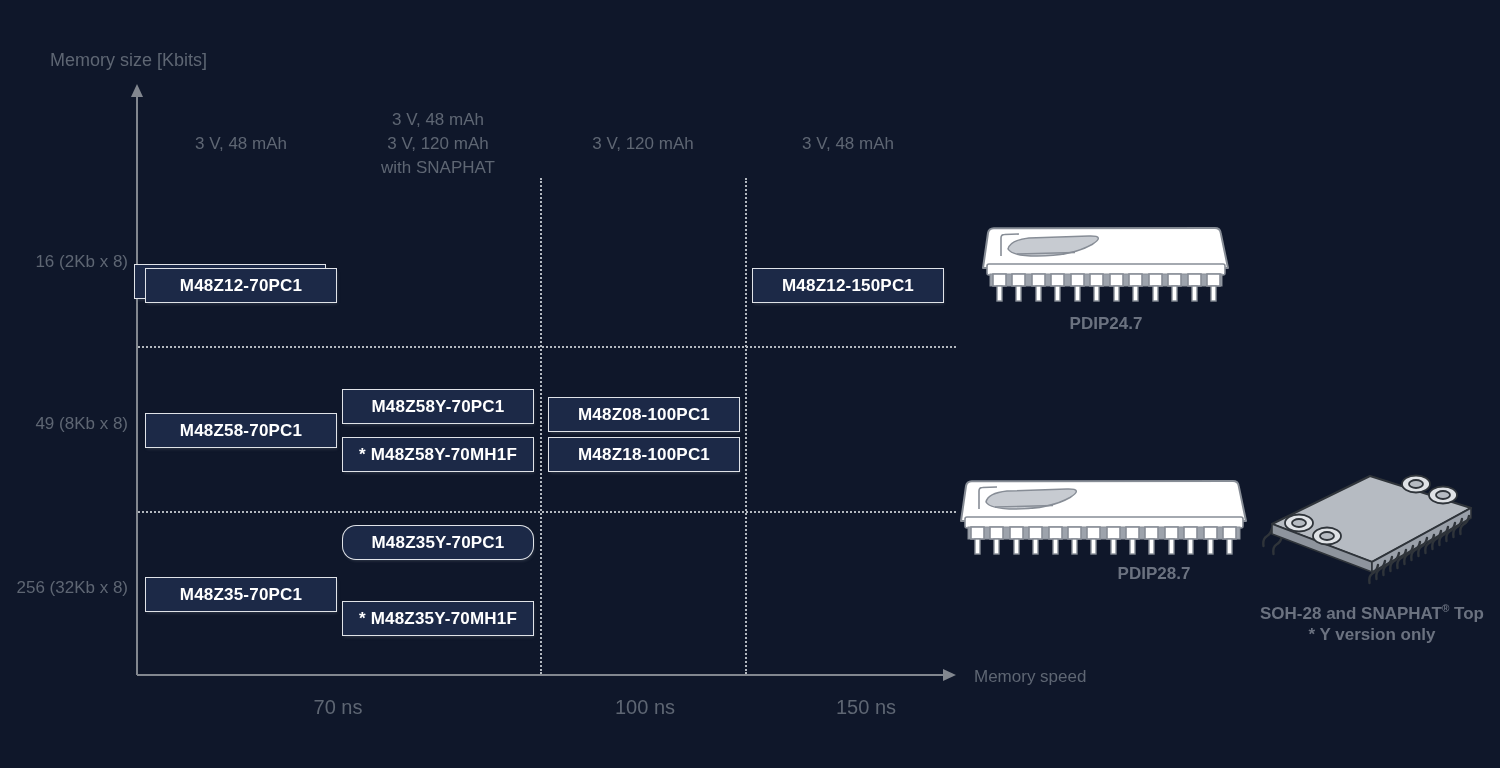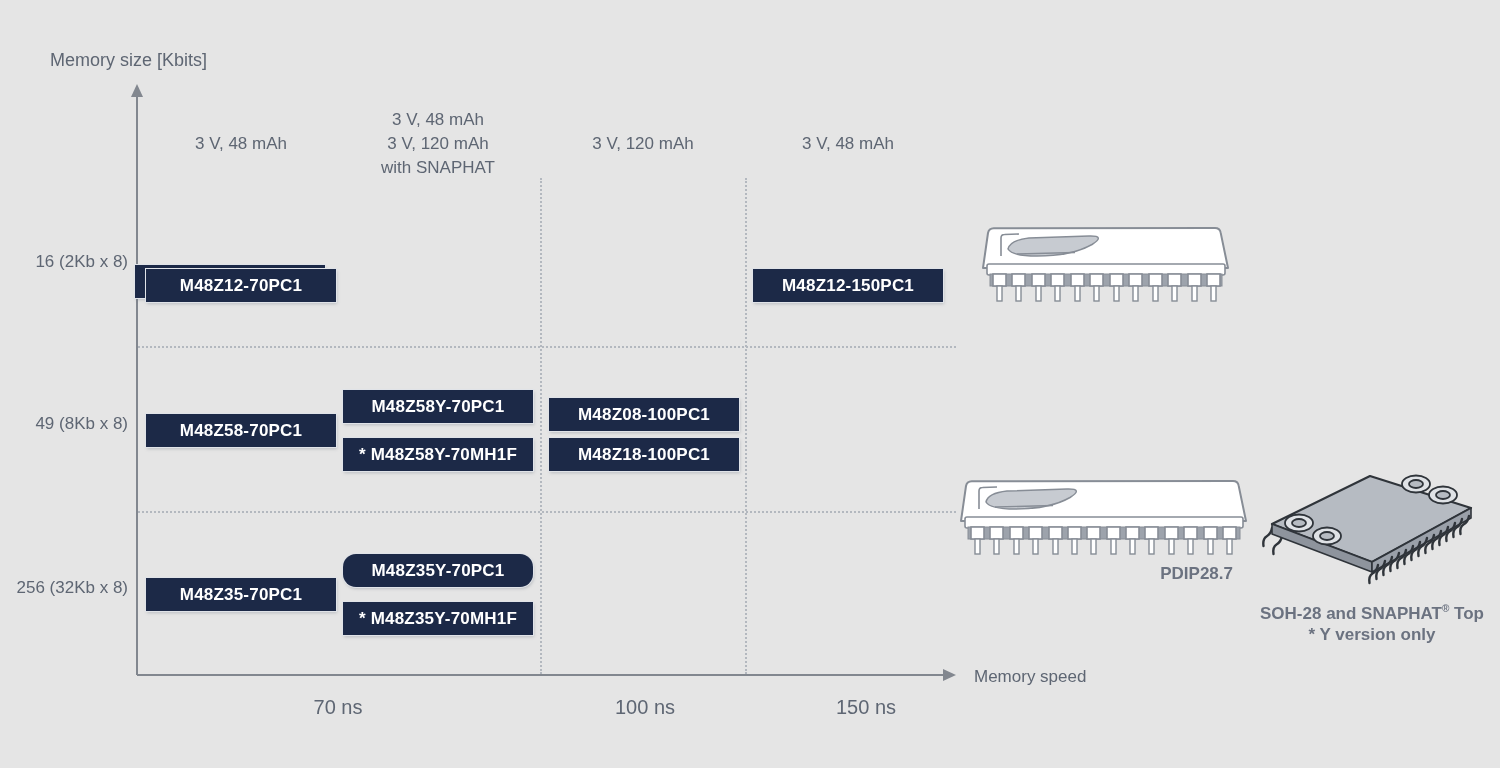--- a/index.html
+++ b/index.html
@@ -1,20 +1,20 @@
 <!DOCTYPE html>
 <html style="--box: #1c2947; --box-text: #ffffff; --label: #5e6673; --axis: #82878f; --dot: #b3b8bf;"><head>
 <meta charset="utf-8">
 <style>
   :root{
     --box:#1c2947; --box-text:#ffffff; --label:#5e6673; --axis:#82878f; --dot:#b3b8bf;
   }
   html,body{margin:0;padding:0;background:#ffffff;}
   .canvas{
-    position:relative;width:1500px;height:768px;background:#e5e5e5;overflow:hidden;
+    position:relative;width:1500px;height:768px;background:#0f172a;overflow:hidden;
     font-family:"Liberation Sans", sans-serif;
   }
   .title{
     position:absolute;left:50px;top:50px;font-size:18px;font-weight:500;color:var(--label);
   }
   .axis-line{position:absolute;background:var(--axis);}
   .arrow-up{
     position:absolute;width:0;height:0;
     border-left:6px solid transparent;border-right:6px solid transparent;
     border-bottom:13px solid var(--axis);
@@ -87,21 +87,21 @@
 
   <div class="pbox" style="left:135px;top:221px;margin-top:44px;">M48Z02-70PC1</div>
   <div class="pbox" style="left:146px;top:269px;">M48Z12-70PC1</div>
   <div class="pbox" style="left:753px;top:269px;">M48Z12-150PC1</div>
   <div class="pbox" style="left:146px;top:414px;">M48Z58-70PC1</div>
   <div class="pbox" style="left:343px;top:390px;">M48Z58Y-70PC1</div>
   <div class="pbox" style="left:343px;top:438px;">* M48Z58Y-70MH1F</div>
   <div class="pbox" style="left:549px;top:390px;margin-top:8px;">M48Z08-100PC1</div>
   <div class="pbox" style="left:549px;top:438px;">M48Z18-100PC1</div>
   <div class="pbox" style="left:146px;top:578px;">M48Z35-70PC1</div>
-  <div class="pbox" style="left:343px;top:554px;border-radius:13px;">M48Z35Y-70PC1</div>
+  <div class="pbox" style="left:343px;top:526px;border-radius:13px;">M48Z35Y-70PC1</div>
   <div class="pbox" style="left:343px;top:602px;">* M48Z35Y-70MH1F</div>
 
   <div class="tick" style="left:283px;top:697px;">70 ns</div>
   <div class="tick" style="left:590px;top:697px;">100 ns</div>
   <div class="tick" style="left:811px;top:697px;">150 ns</div>
 
   <div class="pkg" style="left:975px;top:224px;">
     <svg width="262" height="80" viewBox="0 0 262 80">
       <defs>
         <g id="pinA">
@@ -122,20 +122,21 @@
         <use href="#pinA" x="96" y="50"></use>
         <use href="#pinA" x="115" y="50"></use>
       <use href="#pinA" x="135" y="50"></use>
         <use href="#pinA" x="154" y="50"></use>
         <use href="#pinA" x="174" y="50"></use>
       <use href="#pinA" x="193" y="50"></use>
         <use href="#pinA" x="213" y="50"></use>
         <use href="#pinA" x="232" y="50"></use>
     </svg>
   </div>
+  <div class="pkg-label" style="left:975px;top:313px;width:262px;">PDIP24.7</div>
 
   <div class="pkg" style="left:953px;top:477px;">
     <svg width="302" height="80" viewBox="0 0 302 80">
       <defs>
         <g id="pinB">
           <rect x="0" y="0" width="13" height="12" fill="#ffffff" stroke="#878d96" stroke-width="1.6"></rect>
           <rect x="4" y="12" width="5" height="15" fill="#ffffff" stroke="#878d96" stroke-width="1.4"></rect>
         </g>
       </defs>
       <path d="M8,44 L13,9 q0.8,-4.6 5.8,-4.7 L280,4 q4.8,0 5.6,4.4 L293,44 z" fill="#ffffff" stroke="#878d96" stroke-width="2" stroke-linejoin="round"></path>
@@ -153,21 +154,21 @@
       <use href="#pinB" x="134" y="50"></use>
         <use href="#pinB" x="154" y="50"></use>
         <use href="#pinB" x="173" y="50"></use>
       <use href="#pinB" x="192" y="50"></use>
         <use href="#pinB" x="212" y="50"></use>
         <use href="#pinB" x="231" y="50"></use>
       <use href="#pinB" x="251" y="50"></use>
         <use href="#pinB" x="270" y="50"></use>
     </svg>
   </div>
-  <div class="pkg-label" style="left:931px;top:563px;width:302px;text-align:right;">PDIP28.7</div>
+  <div class="pkg-label" style="left:1003px;top:563px;width:302px;">PDIP28.7</div>
 
   <div class="pkg" style="left:1258px;top:458px;">
     <svg width="228" height="132" viewBox="0 0 228 132">
       <defs>
         <g id="lead">
           <path d="M0,0 q-1,6 -5.5,8.5 q-4,2.5 -3,9.5" fill="none" stroke="#2f343a" stroke-width="2.4" stroke-linecap="round"></path>
         </g>
       </defs>
 
       <use href="#lead" x="14" y="70"></use>

